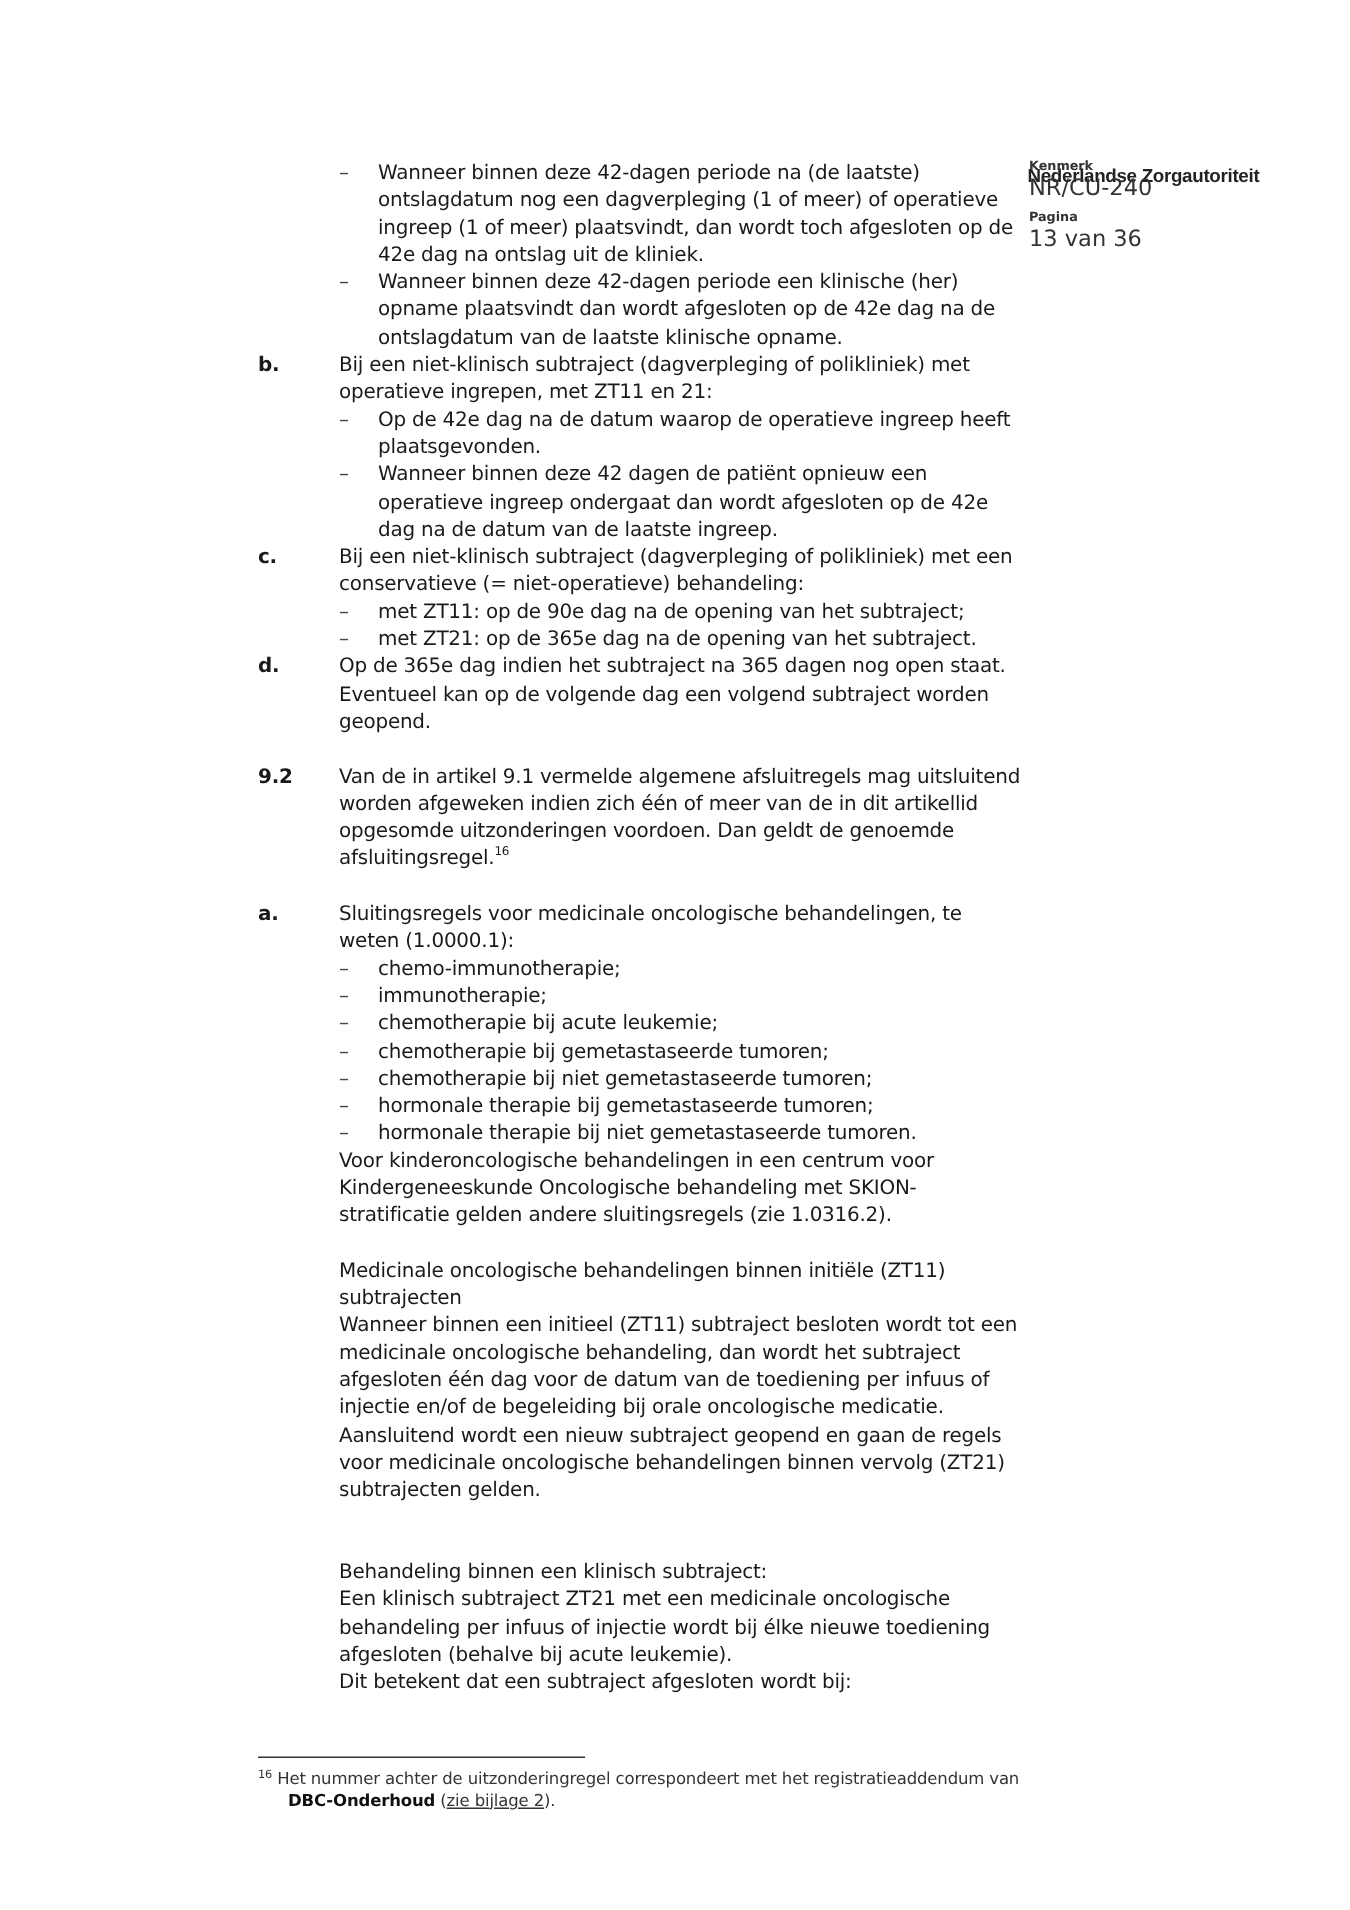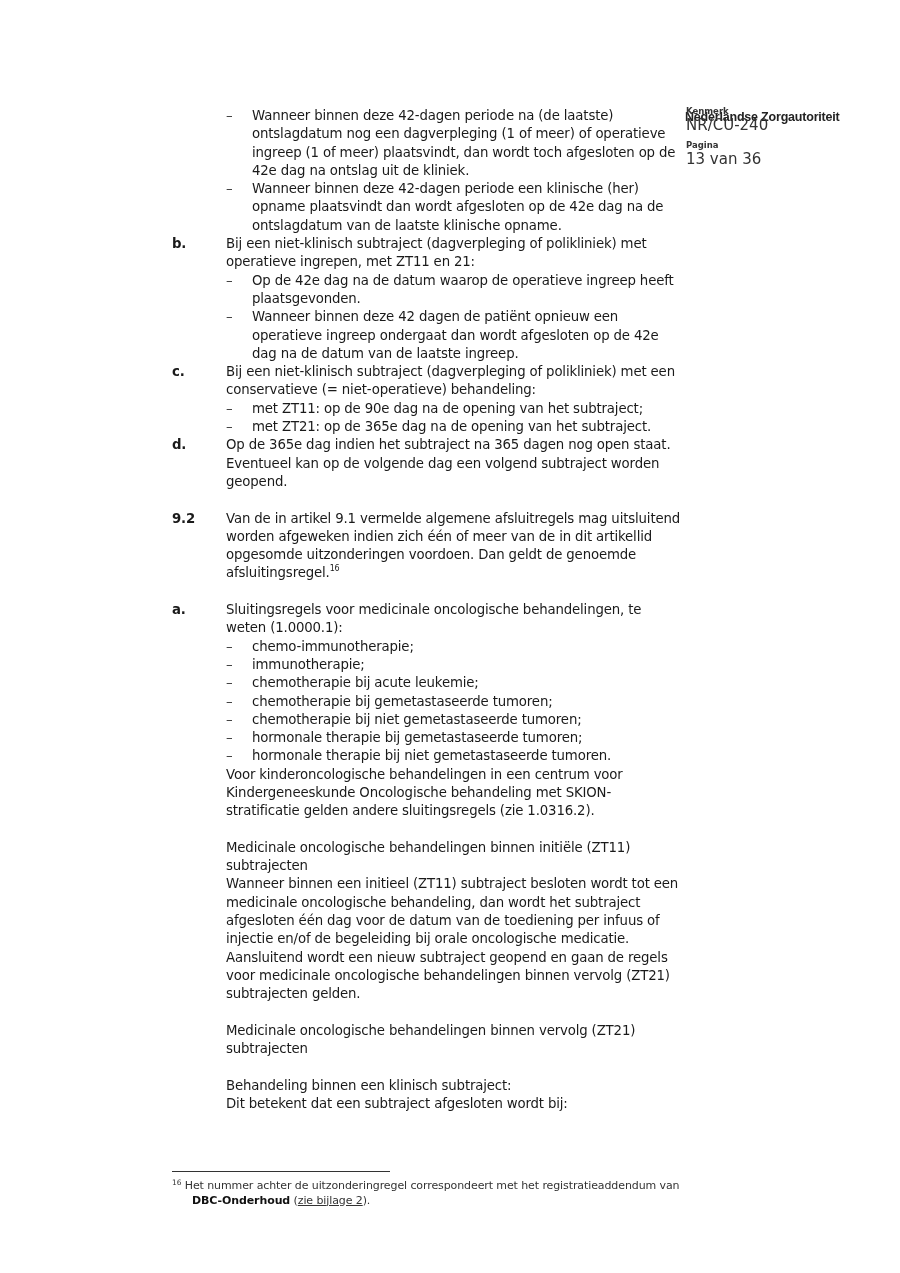--- a/index.html
+++ b/index.html
@@ -126,25 +126,25 @@
   <div class="bul"><span class="dash">–</span><span>hormonale therapie bij niet gemetastaseerde tumoren.</span></div>
   <div class="para">Voor kinderoncologische behandelingen in een centrum voor Kindergeneeskunde Oncologische behandeling met SKION-stratificatie gelden andere sluitingsregels (zie 1.0316.2).</div>
 
   <div class="gap"></div>
 
   <div class="para">Medicinale oncologische behandelingen binnen initiële (ZT11) subtrajecten</div>
   <div class="para">Wanneer binnen een initieel (ZT11) subtraject besloten wordt tot een medicinale oncologische behandeling, dan wordt het subtraject afgesloten één dag voor de datum van de toediening per infuus of injectie en/of de begeleiding bij orale oncologische medicatie. Aansluitend wordt een nieuw subtraject geopend en gaan de regels voor medicinale oncologische behandelingen binnen vervolg (ZT21) subtrajecten gelden.</div>
 
   <div class="gap"></div>
 
-  <div class="para">Medicinale oncologische behandelingen binnen vervolg (ZT21) subtrajecten</div>
 
   <div class="gap"></div>
 
   <div class="para">Behandeling binnen een klinisch subtraject:</div>
+  <div class="para">Een klinisch subtraject ZT21 met een medicinale oncologische behandeling per infuus of injectie wordt bij élke nieuwe toediening afgesloten (behalve bij acute leukemie).</div>
   <div class="para">Dit betekent dat een subtraject afgesloten wordt bij:</div>
 </div>
 
 <div class="fn-rule"></div>
 <div class="footnote">
   <span class="fn-num">16</span>
   <span>Het nummer achter de uitzonderingregel correspondeert met het registratieaddendum van </span><span class="bold">DBC-Onderhoud</span><span> (</span><a>zie bijlage 2</a><span>).</span>
 </div>
 
 </body></html>

